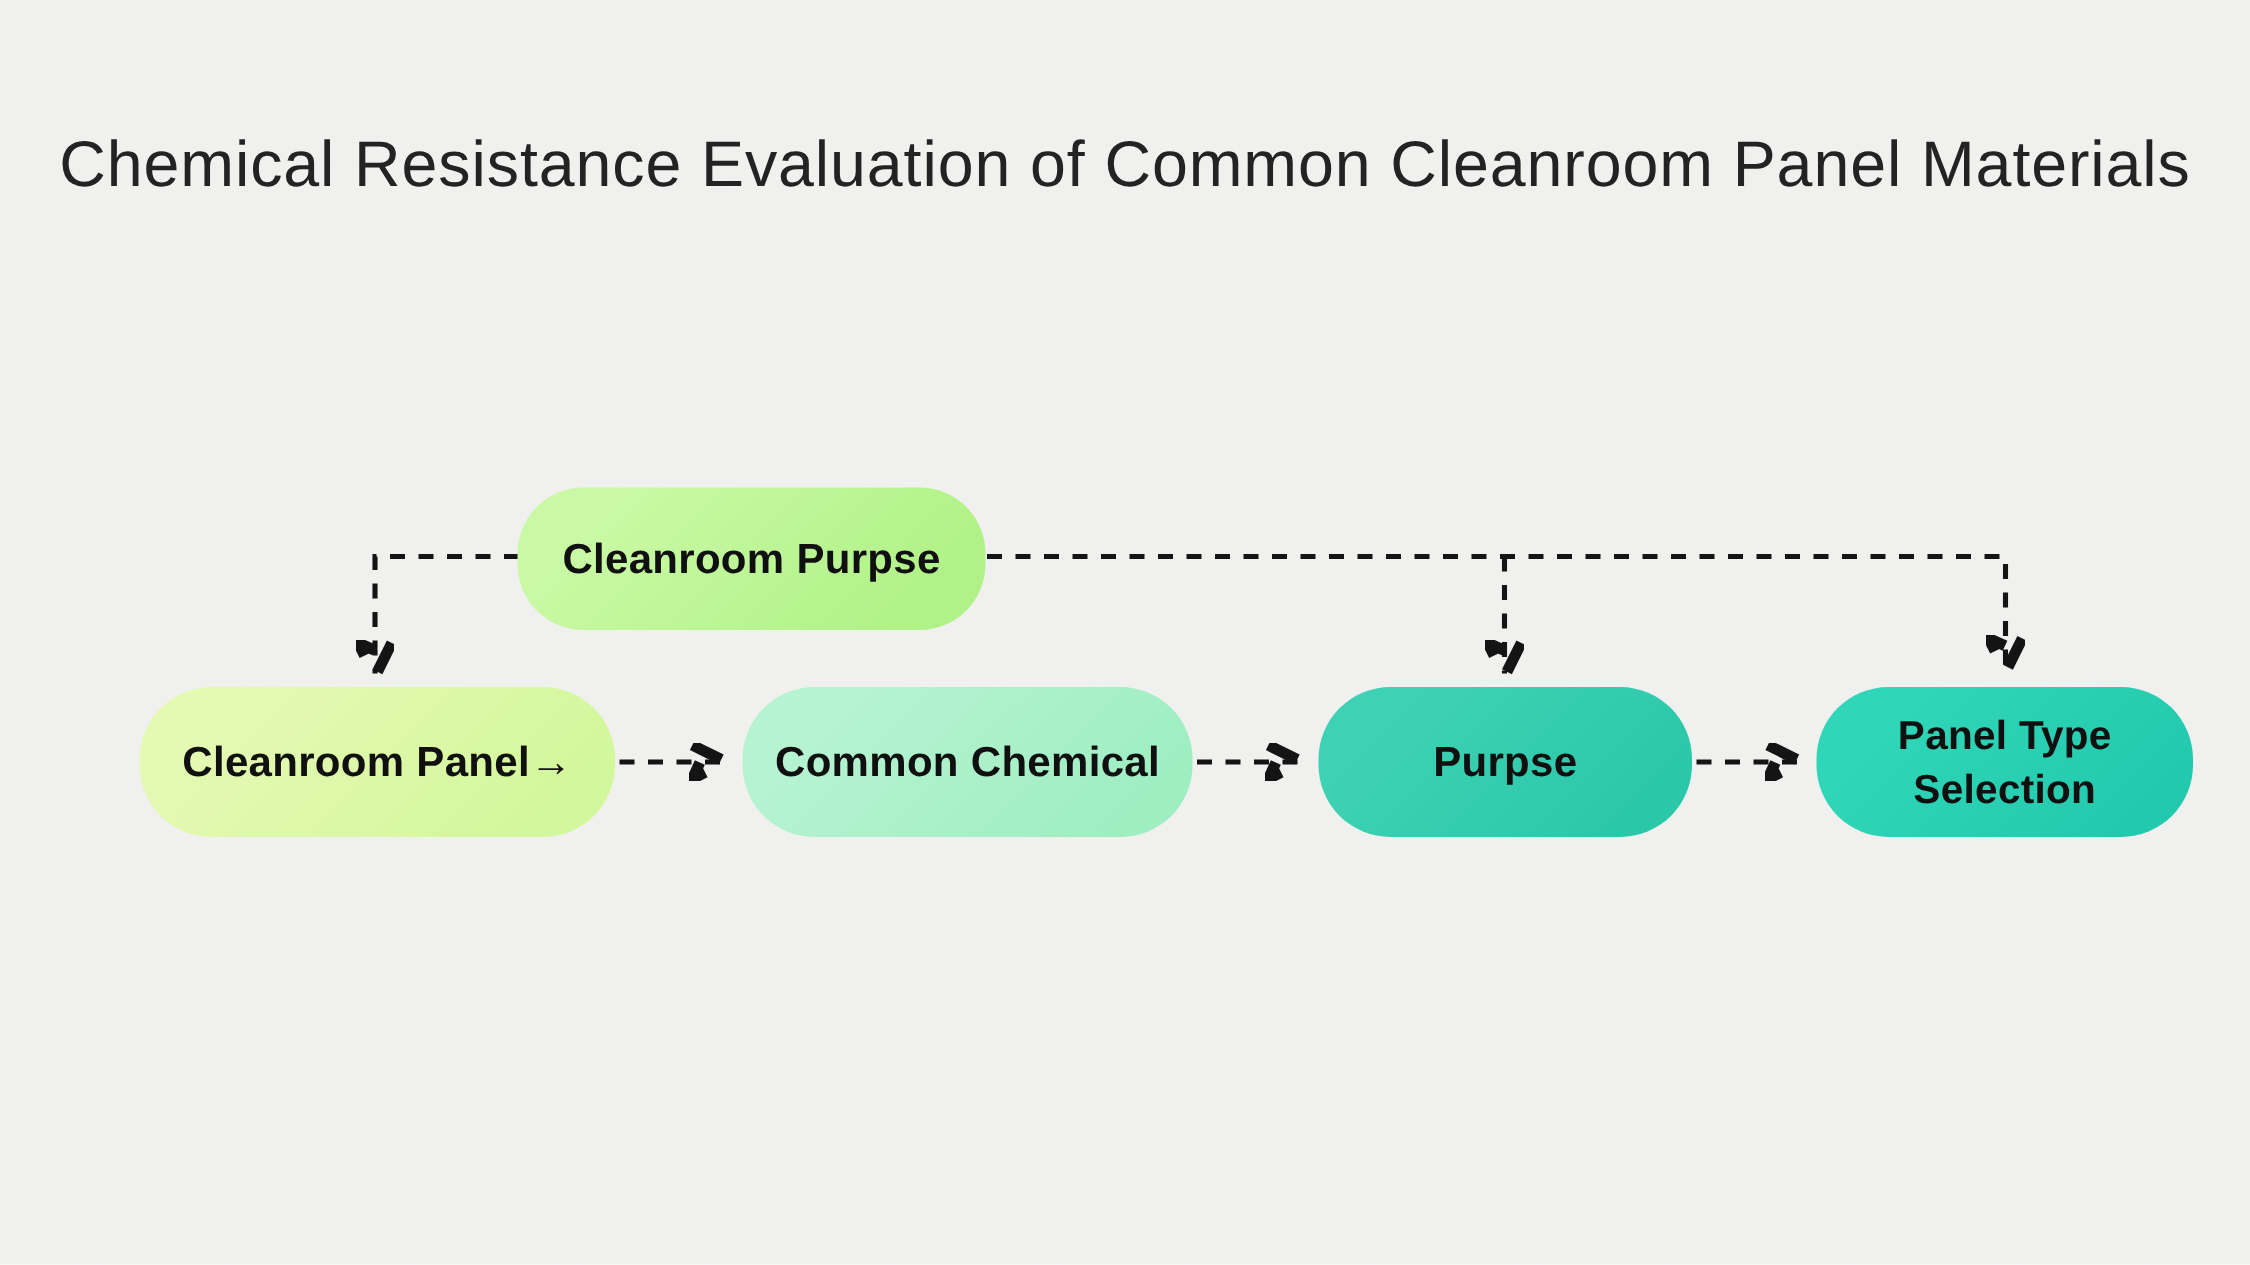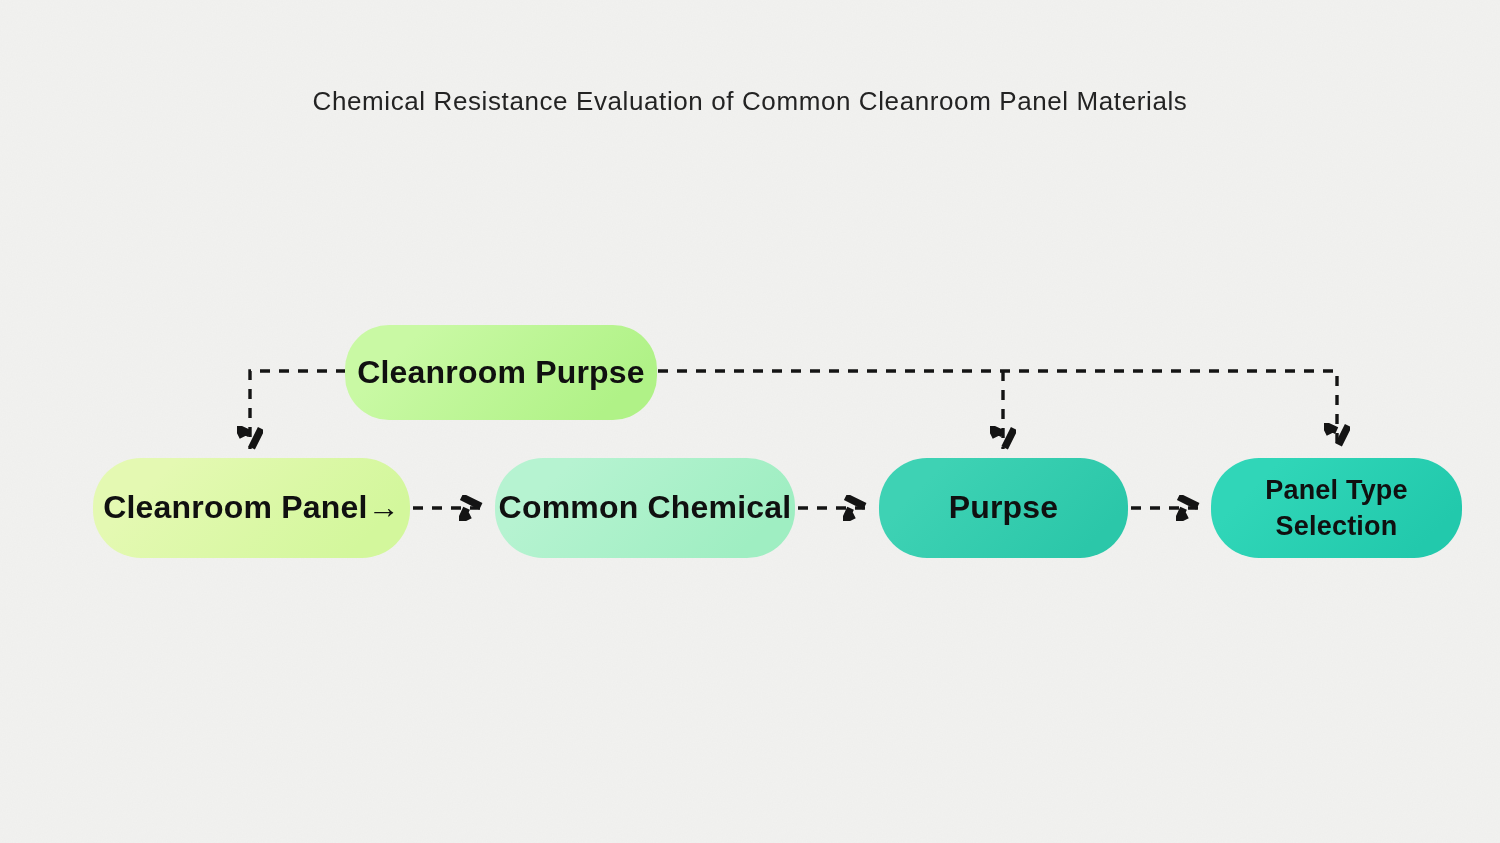--- a/index.html
+++ b/index.html
@@ -20,21 +20,21 @@
     width: 100%;
     height: 100%;
     pointer-events: none;
   }
   .title {
     position: absolute;
     top: 86px;
     left: 0;
     width: 1500px;
     text-align: center;
-    font-size: 26px;
+    font-size: 43px;
     font-weight: 400;
     letter-spacing: 0.6px;
     color: #232323;
     font-stretch: condensed;
   }
   .edges {
     position: absolute;
     inset: 0;
     width: 100%;
     height: 100%;
@@ -48,21 +48,21 @@
   }
   .node {
     position: absolute;
     display: flex;
     align-items: center;
     justify-content: center;
     text-align: center;
     border-radius: 48px;
     color: #101010;
     font-weight: 700;
-    font-size: 32px;
+    font-size: 28px;
     line-height: 1.35;
     letter-spacing: 0.2px;
   }
   .node-purpse    { left: 345px; top: 325px; width: 312px; height: 95px;  border-radius: 44px; }
   .node-purpos    { left: 93px;  top: 458px; width: 317px; height: 100px; }
   .node-chemicals { left: 495px; top: 458px; width: 300px; height: 100px; }
   .node-budget    { left: 879px; top: 458px; width: 249px; height: 100px; }
   .node-panel     { left: 1211px; top: 458px; width: 251px; height: 100px; font-size: 27px; padding: 1px 30px; }
 </style>
 </head>

